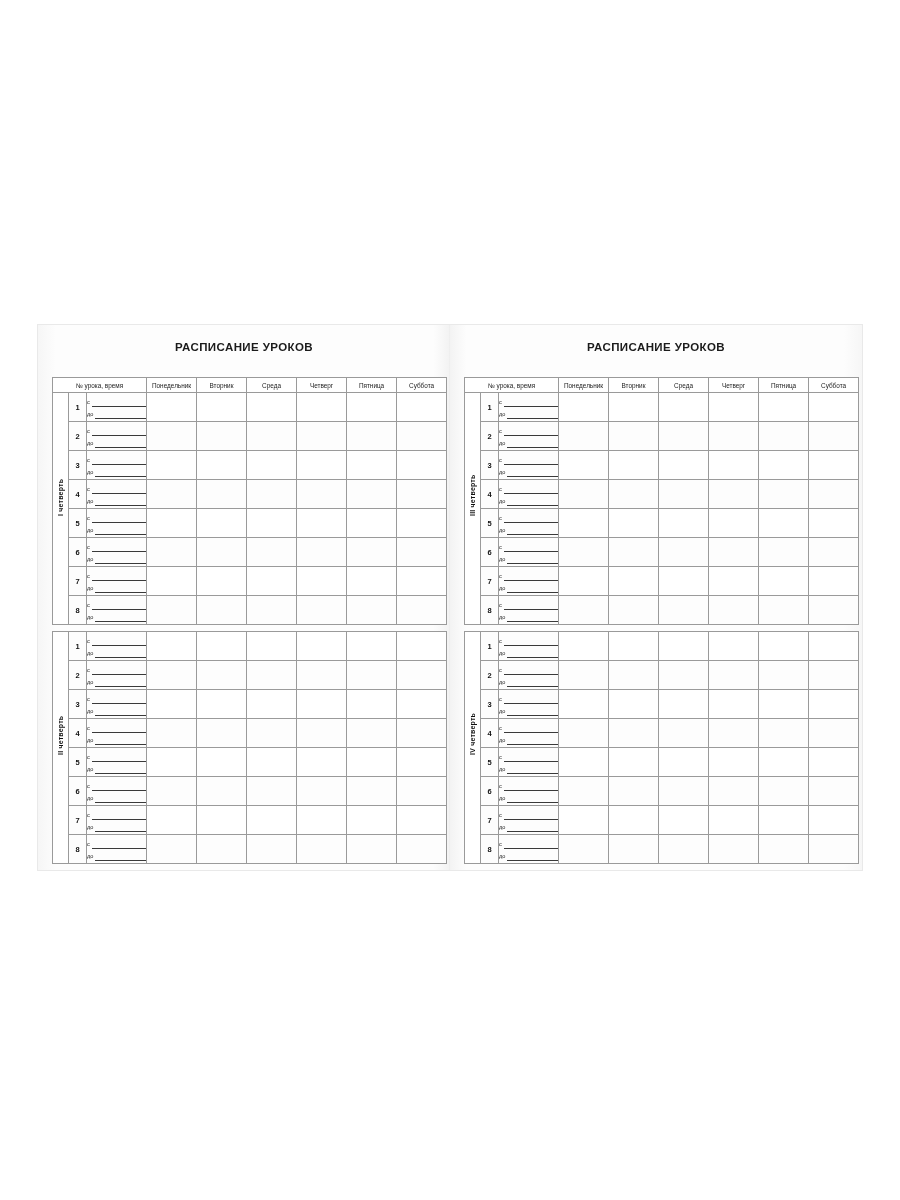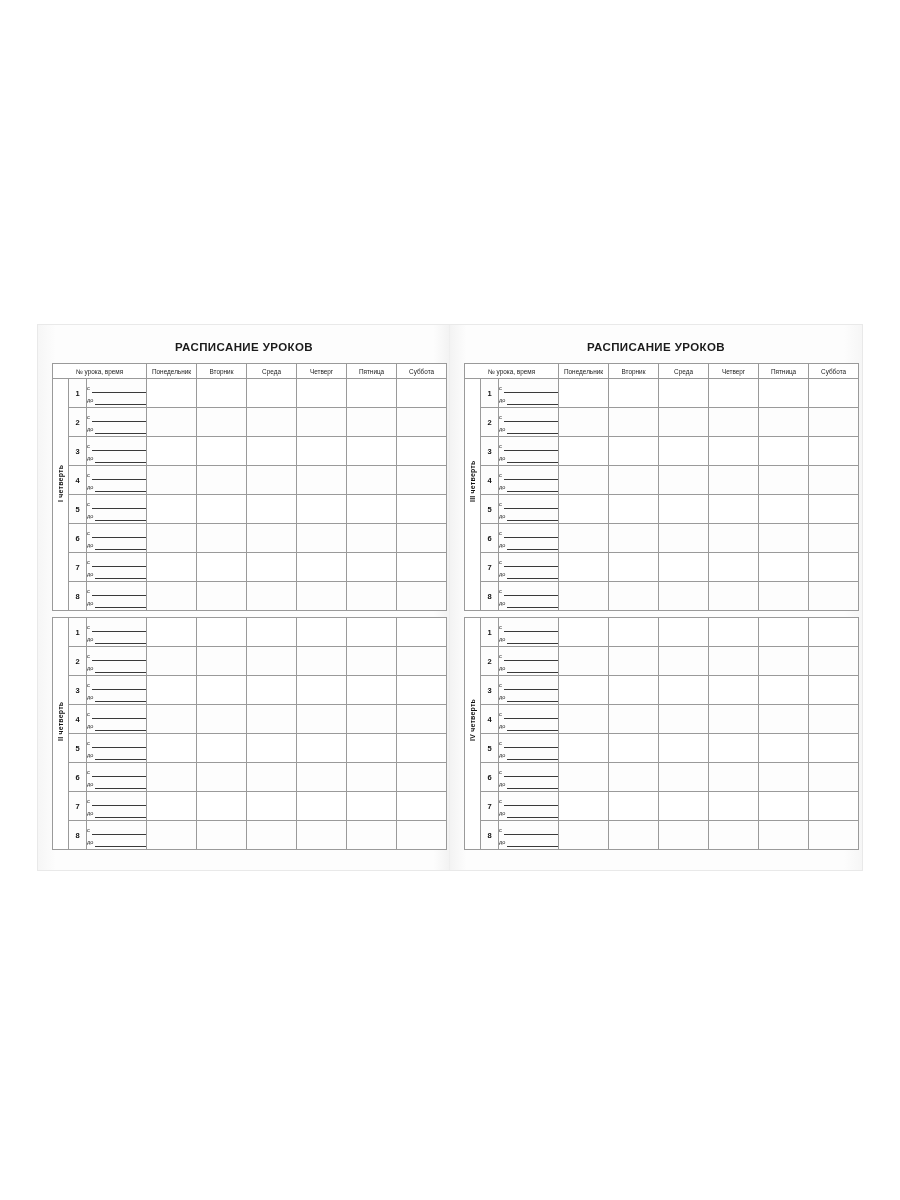--- a/index.html
+++ b/index.html
@@ -55,21 +55,21 @@
     height: 545px;
     background: linear-gradient(to right, #e6e6e6, #ffffff, #e6e6e6);
   }
 
   .page-title {
     text-align: center;
     font-size: 11.5px;
     font-weight: bold;
     letter-spacing: 0.4px;
     color: #1b1b1b;
-    margin: 2px 0 10px 0;
+    margin: 2px 0 24px 0;
     font-family: "Liberation Sans", sans-serif;
   }
 
   .term-block {
     margin-bottom: 6px;
   }
 
   table.sched {
     border-collapse: collapse;
     table-layout: fixed;

